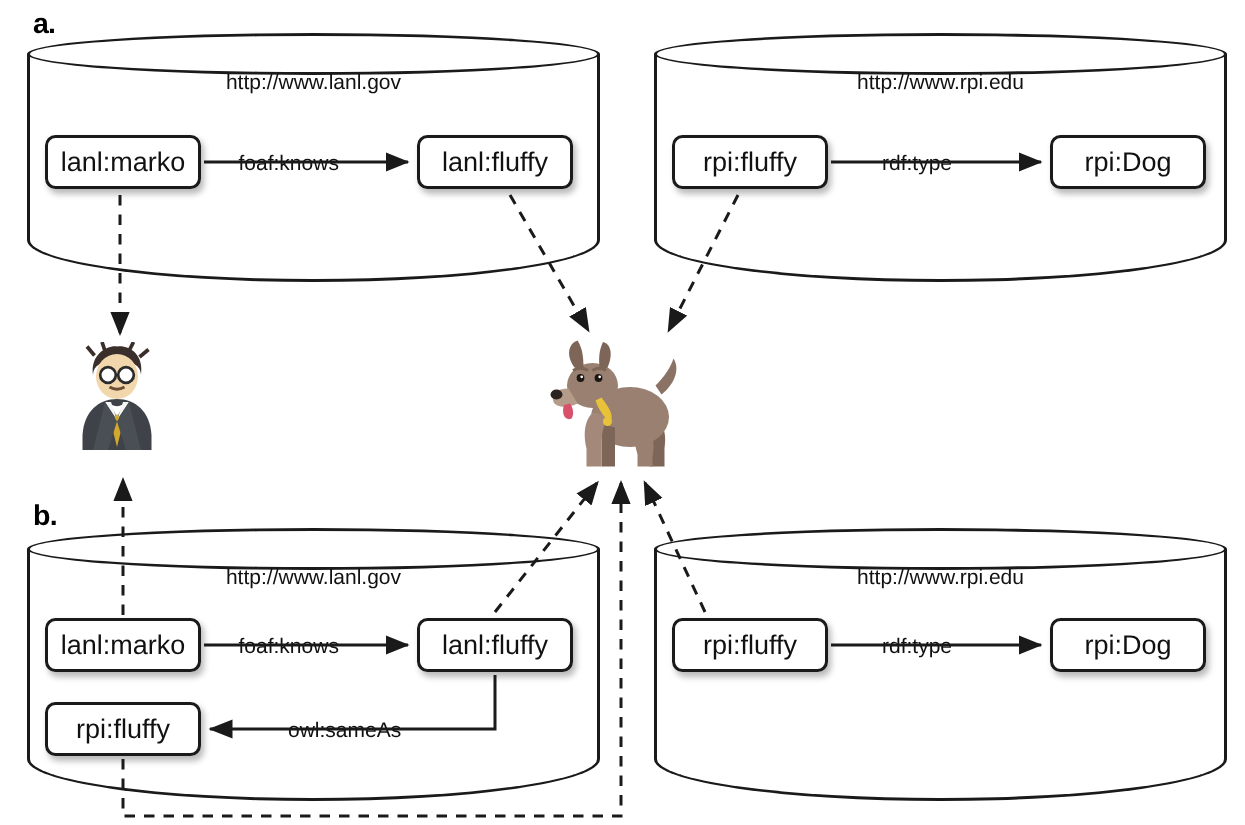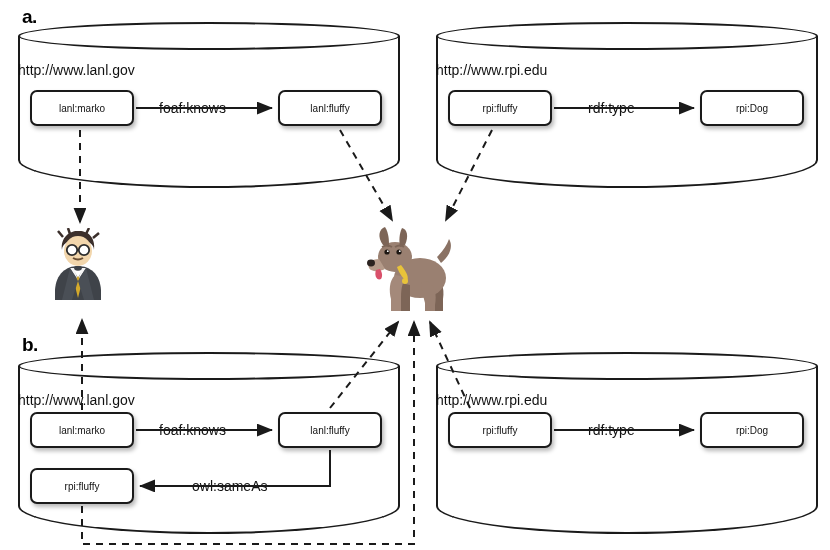--- a/index.html
+++ b/index.html
@@ -49,32 +49,33 @@
     height: 28px;
     border: 2px solid #1a1a1a;
     border-radius: 50% / 50%;
     background: #ffffff;
     box-sizing: border-box;
   }
   .cyl .url {
     position: absolute;
     left: 0;
     right: 0;
-    top: 40px;
+    top: 24px;
+    text-align: center;
     font-size: 14px;
     color: #111;
   }
   
   .node {
     position: absolute;
     box-sizing: border-box;
     border: 2px solid #1a1a1a;
     border-radius: 7px;
     background: #ffffff;
-    font-size: 10px;
+    font-size: 18px;
     color: #111;
     display: flex;
     align-items: center;
     justify-content: center;
     height: 36px;
     box-shadow: 2px 3px 4px rgba(0,0,0,0.28);
   }
   
   .edge-label {
     position: absolute;

